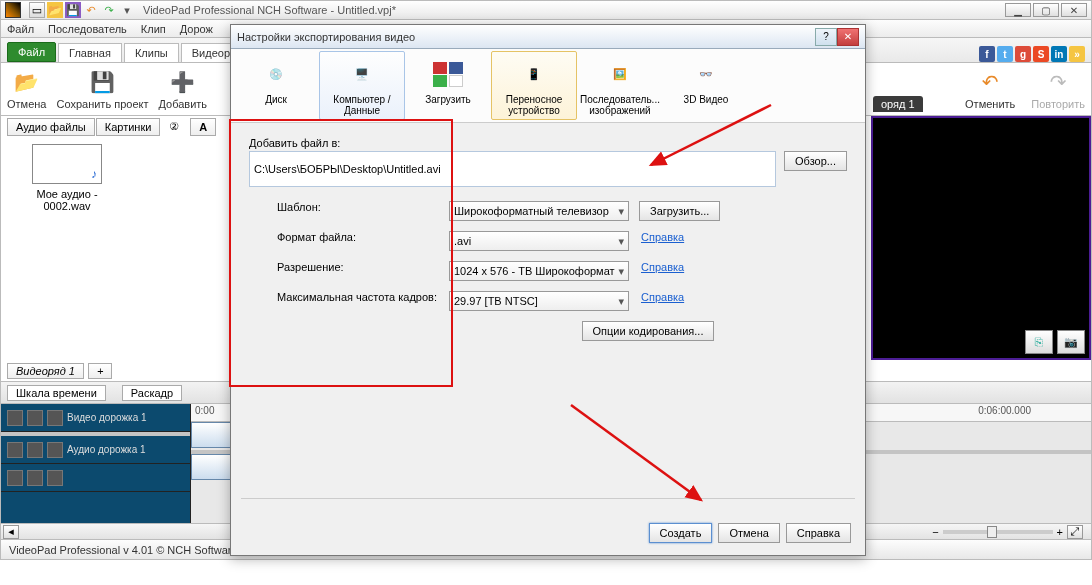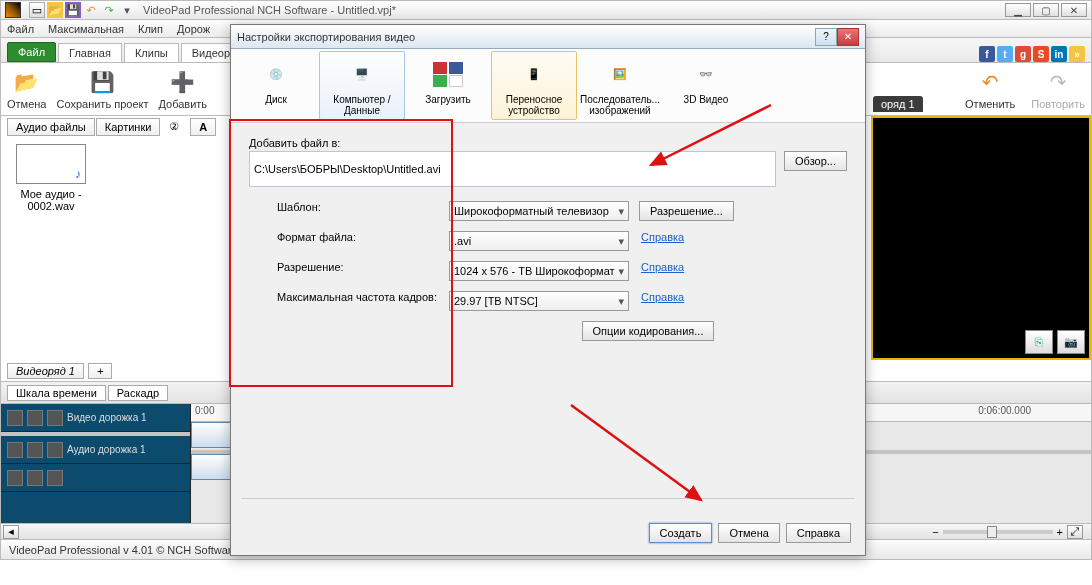--- a/index.html
+++ b/index.html
@@ -24,34 +24,34 @@
 
 .toolbar-row { height: 54px; background: #fff; border: 1px solid #bbb; display: flex; align-items: center; padding: 2px 6px; gap: 10px; }
 .tool-btn { text-align: center; color: #333; }
 .tool-btn .ic { width: 28px; height: 28px; margin: 0 auto 2px; display:flex; align-items:center; justify-content:center; font-size:20px;}
 .tool-btn.right { margin-left: 6px; }
 .toolbar-spacer { flex: 1; }
 
 .content-area { position: relative; height: 244px; border-left:1px solid #bbb; border-right:1px solid #bbb; display:flex;}
 .media-tabs { position:absolute; top:2px; left:6px; display:flex; gap:1px;}
 .media-tabs span { border:1px solid #aaa; background:linear-gradient(#fff,#eee); padding:2px 8px; }
-.media-box { position:absolute; top:28px; left:0; width:100px; }
+.media-box { position:absolute; top:28px; left:16px; width:100px; }
 .media-thumb { width:70px; height:40px; border:1px solid #888; background:#fff; position:relative; margin:0 auto;}
 .media-thumb::after { content:"♪"; position:absolute; right:4px; bottom:2px; color:#2a6bd4; font-size:12px;}
 .media-label { text-align:center; margin-top:4px; }
 
-.preview-right { margin-left:auto; width:220px; background:#000; border:2px solid #eab308; position:relative; }
+.preview-right { margin-left:auto; width:220px; background:#000; border:2px solid #4c1d95; position:relative; }
 .preview-tabs { position:absolute; top:-22px; left:0; background:#3b3b3b; color:#fff; padding:2px 8px; border-radius:3px 3px 0 0;}
 .preview-icons { position:absolute; bottom:4px; right:4px; display:flex; gap:4px;}
 .preview-icons span { width:28px; height:24px; background:linear-gradient(#fff,#ddd); border:1px solid #888; display:inline-flex; align-items:center; justify-content:center;}
 
 .seq-tabs { height: 22px; border:1px solid #bbb; border-top:0; display:flex; align-items:center; padding-left:6px; gap:4px;font-style:italic;}
 .seq-tabs .stab { border:1px solid #aaa; background:linear-gradient(#fff,#eee); padding:1px 8px;}
 
-.timeline-hdr { height: 22px; background:linear-gradient(#f3f3f3,#e2e2e2); border:1px solid #bbb; border-top:0; display:flex; align-items:center; padding-left:6px; gap:2px;}
+.timeline-hdr { height: 22px; background:linear-gradient(#f3f3f3,#e2e2e2); border:1px solid #bbb; border-top:0; display:flex; align-items:center; padding-left:6px; gap:16px;}
 .timeline-hdr .ttab { border:1px solid #aaa; background:#fff; padding:1px 8px;}
 
 .timeline-body { height: 120px; border:1px solid #bbb; border-top:0; overflow:hidden; position:relative; display:flex;}
 .tl-left { width:190px; background:#0c4a6e; border-right:1px solid #222;}
 .tl-track { height:28px; border-bottom:1px solid #222; display:flex; align-items:center; padding:0 6px; gap:4px;}
 .tl-track .tico { width:16px; height:16px; background:#555; border:1px solid #777; display:inline-block;}
 .tl-track .tlabel { color:#ddd; font-size:10px;}
 .tl-right { flex:1; background:#e8e8e8; position:relative;}
 .tl-ruler { height:18px; background:#f7f7f7; border-bottom:1px solid #bbb; position:relative;}
 .tl-clip { position:absolute; height:26px; background:linear-gradient(#fff,#cde); border:1px solid #68a; }
@@ -123,21 +123,21 @@
   <span class="title">VideoPad Professional NCH Software - Untitled.vpj*</span>
   <div class="wbtns">
     <span>▁</span>
     <span>▢</span>
     <span>✕</span>
   </div>
 </div>
 
 <div class="menubar">
   <span>Файл</span>
-  <span>Максимальная</span>
+  <span>Последователь</span>
   <span>Клип</span>
   <span>Дорож</span>
 </div>
 
 <div class="ribbon-tabs">
   <span class="filetab">Файл</span>
   <span class="tab">Главная</span>
   <span class="tab">Клипы</span>
   <span class="tab">Видеор</span>
   <div class="social">
@@ -305,21 +305,21 @@
     <div class="path-row">
       <input class="path-input" value="C:\Users\БОБРЫ\Desktop\Untitled.avi" style="">
       <span class="btn">Обзор...</span>
     </div>
 
     <div class="form-row">
       <span class="flabel">Шаблон:</span>
       <span class="sel">
           <span>Широкоформатный телевизор</span>
         </span>
-      <span class="btn extra-btn">Разрешение...</span>
+      <span class="btn extra-btn">Загрузить...</span>
     </div>
     <div class="form-row">
       <span class="flabel">Формат файла:</span>
       <span class="sel">
           <span>.avi</span>
         </span>
       <a class="link">Справка</a>
     </div>
     <div class="form-row">
       <span class="flabel">Разрешение:</span>

